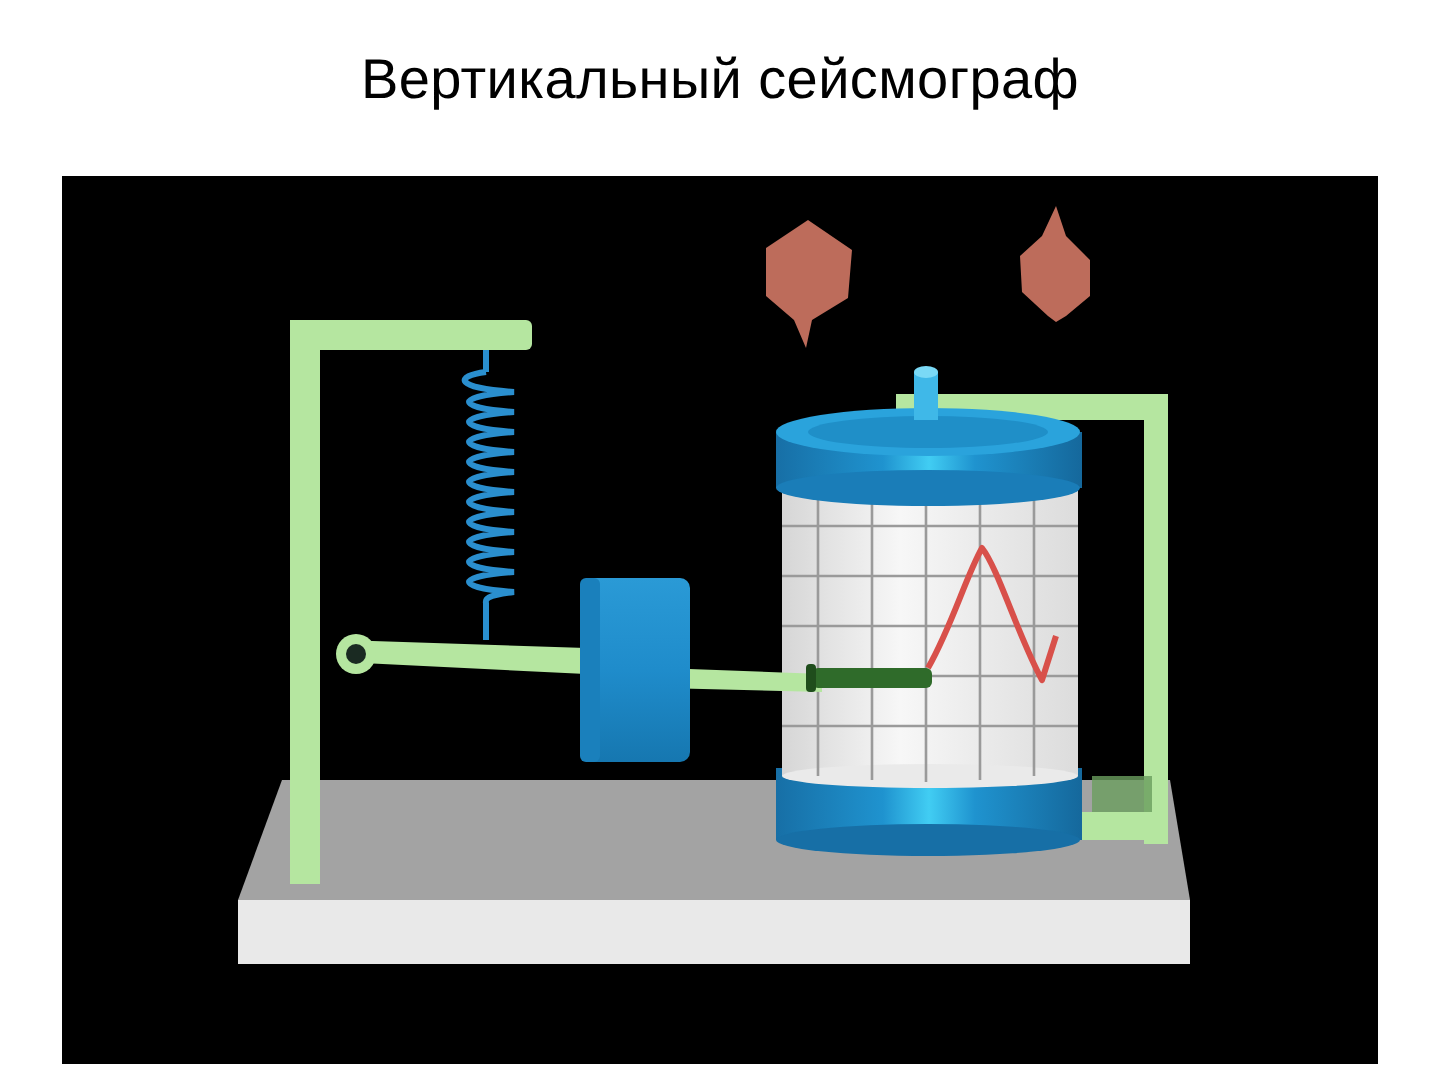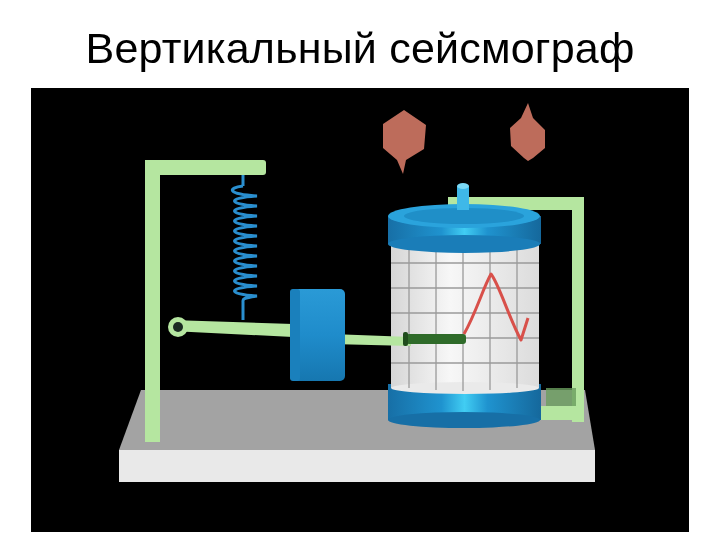--- a/index.html
+++ b/index.html
@@ -1,19 +1,19 @@
 <!DOCTYPE html>
 <html><head>
 <meta charset="utf-8">
 <style>
   html, body { margin: 0; padding: 0; background: #ffffff; }
   body { width: 720px; height: 540px; position: relative; overflow: hidden;
          font-family: "Liberation Sans", sans-serif; }
   .title { position: absolute; left: 0; top: 24px; width: 720px; text-align: center;
-           font-size: 43px; color: #000; letter-spacing: 0.2px; }
+           font-size: 28px; color: #000; letter-spacing: 0.2px; }
   .figure { position: absolute; left: 31px; top: 88px; width: 658px; height: 444px;
             background: #000; }
   .figure svg { position: absolute; left: 0; top: 0; }
 </style>
 </head>
 <body>
 
 <div class="title">Вертикальный сейсмограф</div>
 
 <div class="figure">

